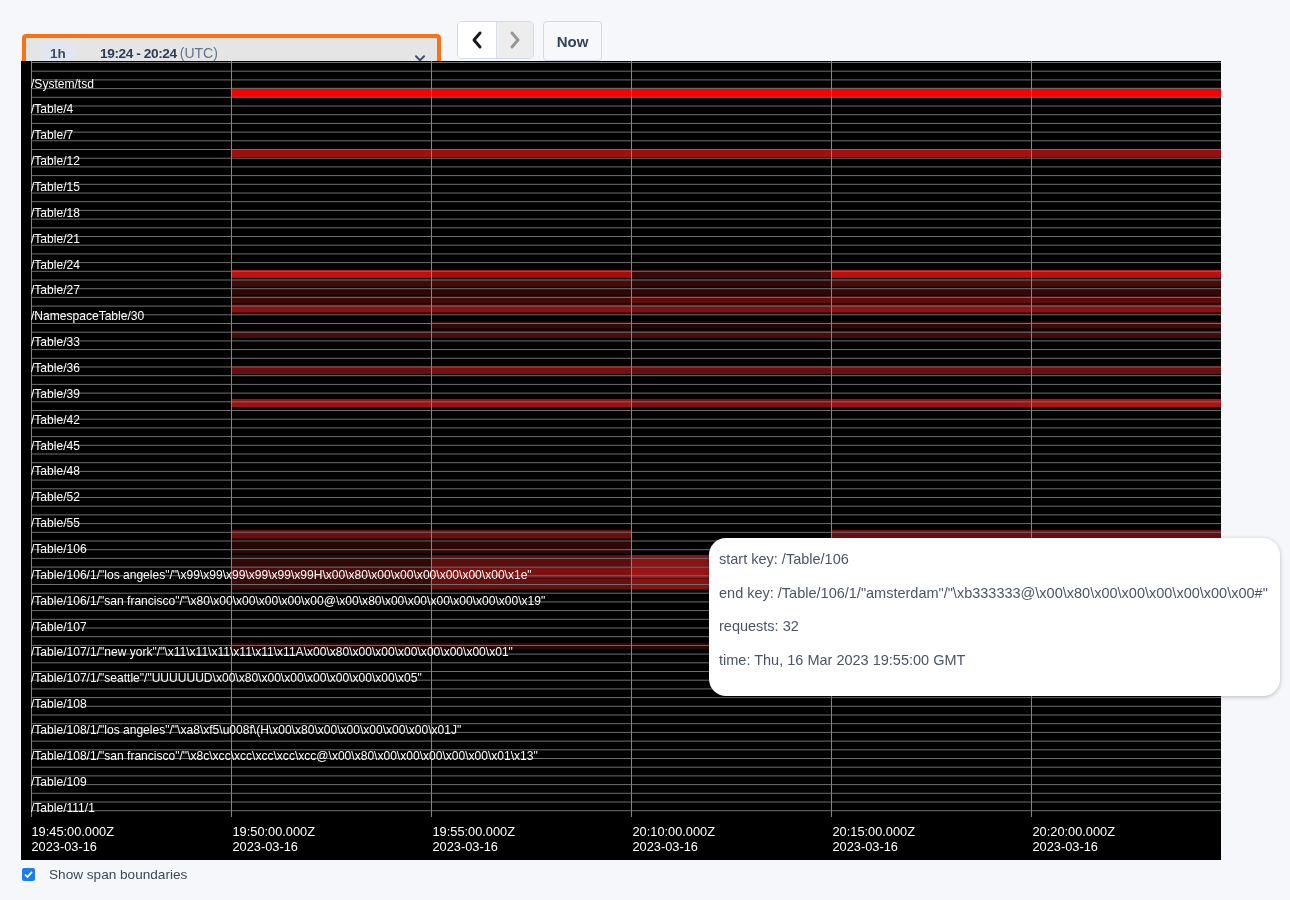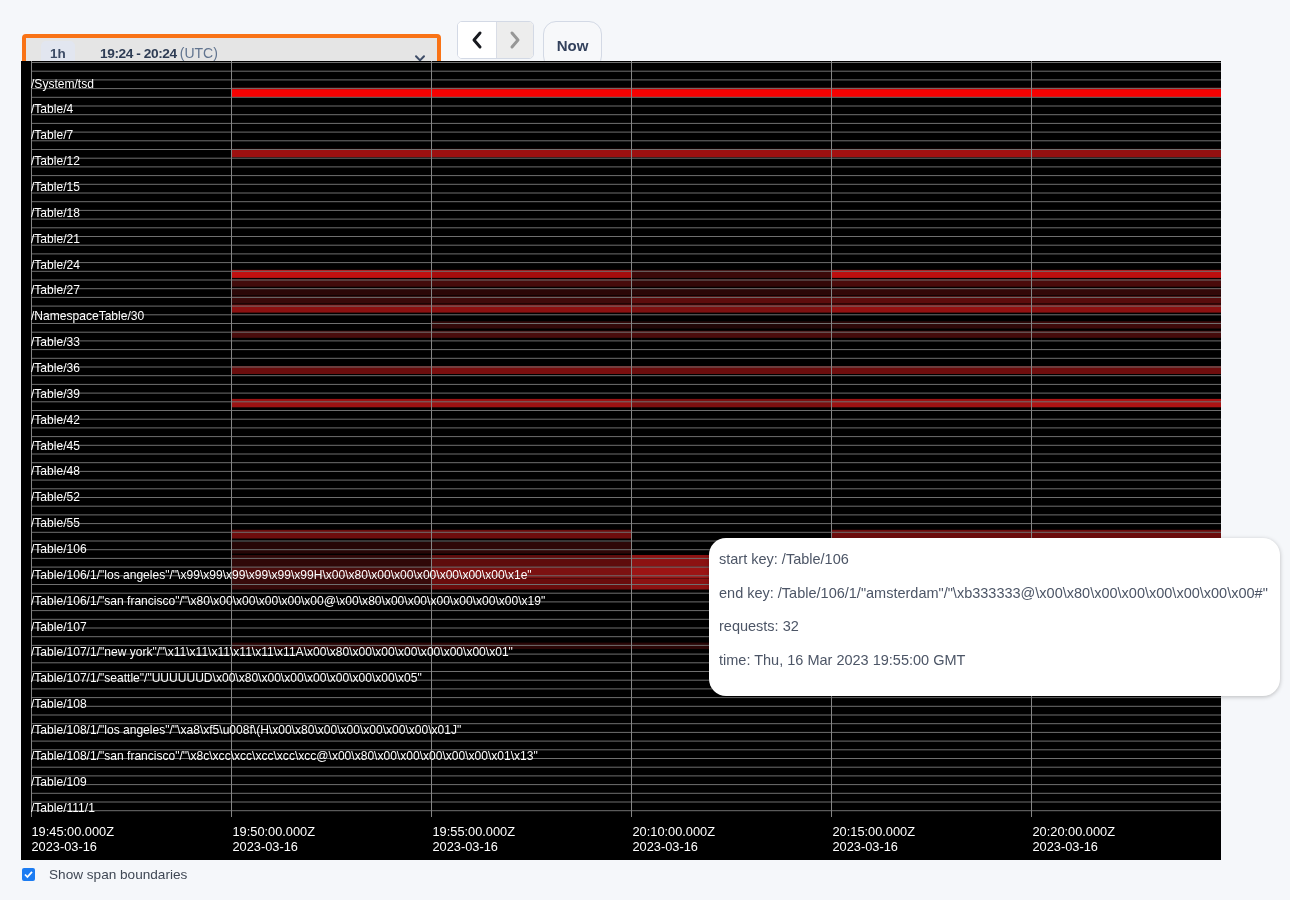--- a/index.html
+++ b/index.html
@@ -4,21 +4,21 @@
 html,body{margin:0;padding:0}
 body{width:1290px;height:900px;background:#f5f7fa;font-family:"Liberation Sans",sans-serif;position:relative;overflow:hidden}
 .select{position:absolute;left:22px;top:34px;width:419px;height:38px;background:#e5e5e5;border:4px solid #f97316;border-radius:4px;box-sizing:border-box;display:flex;align-items:center}
 .pill{margin-left:15px;background:#e2e6f0;border-radius:5px;width:34px;height:24px;display:flex;align-items:center;justify-content:center;font-size:13.5px;font-weight:bold;color:#3d4c66}
 .range{margin-left:25px;font-size:13.7px;letter-spacing:-0.42px;font-weight:bold;color:#2e3c54}
 .utc{margin-left:3px;font-size:14px;color:#61748f}
 .selchev{position:absolute;right:11px;top:14px}
 .btngroup{position:absolute;left:457px;top:21px;width:77px;height:38px;border:1px solid #d3d9e5;border-radius:5px;box-sizing:border-box;display:flex;background:#fff;overflow:hidden}
 .bg-l{width:38px;height:100%;background:#fff;border-right:1px solid #d9dde6;display:flex;align-items:center;justify-content:center}
 .bg-r{flex:1;background:#ededed;display:flex;align-items:center;justify-content:center}
-.nowbtn{position:absolute;left:543px;top:21px;width:59px;height:48px;border:1px solid #d3d9e5;border-radius:13px;box-sizing:border-box;background:#f7f8fa;display:flex;align-items:center;justify-content:center;font-size:15px;font-weight:bold;color:#33415c}
+.nowbtn{position:absolute;left:543px;top:21px;width:59px;height:40px;border:1px solid #d3d9e5;border-radius:4px;box-sizing:border-box;background:#f7f8fa;display:flex;align-items:center;justify-content:center;font-size:15px;font-weight:bold;color:#33415c}
 .tooltip{position:absolute;left:709px;top:538px;width:571px;height:158px;background:#fff;border-radius:17px;box-sizing:border-box;padding:5px 10px 12px;box-shadow:0 1px 4px rgba(0,0,0,0.25)}
 .tooltip p{margin:0;padding:0;font-size:14.5px;color:#4c5566;line-height:33.7px;white-space:nowrap}
 .checkrow{position:absolute;left:22px;top:866.5px;display:flex;align-items:center}
 .cbox{width:13px;height:13px;background:#1c7cf2;border-radius:2px;display:flex;align-items:center;justify-content:center}
 .clabel{margin-left:14px;font-size:13.6px;color:#3f4754}
 </style></head>
 <body>
 <div class="select">
   <span class="pill">1h</span>
     <span class="range">19:24 - 20:24</span>

